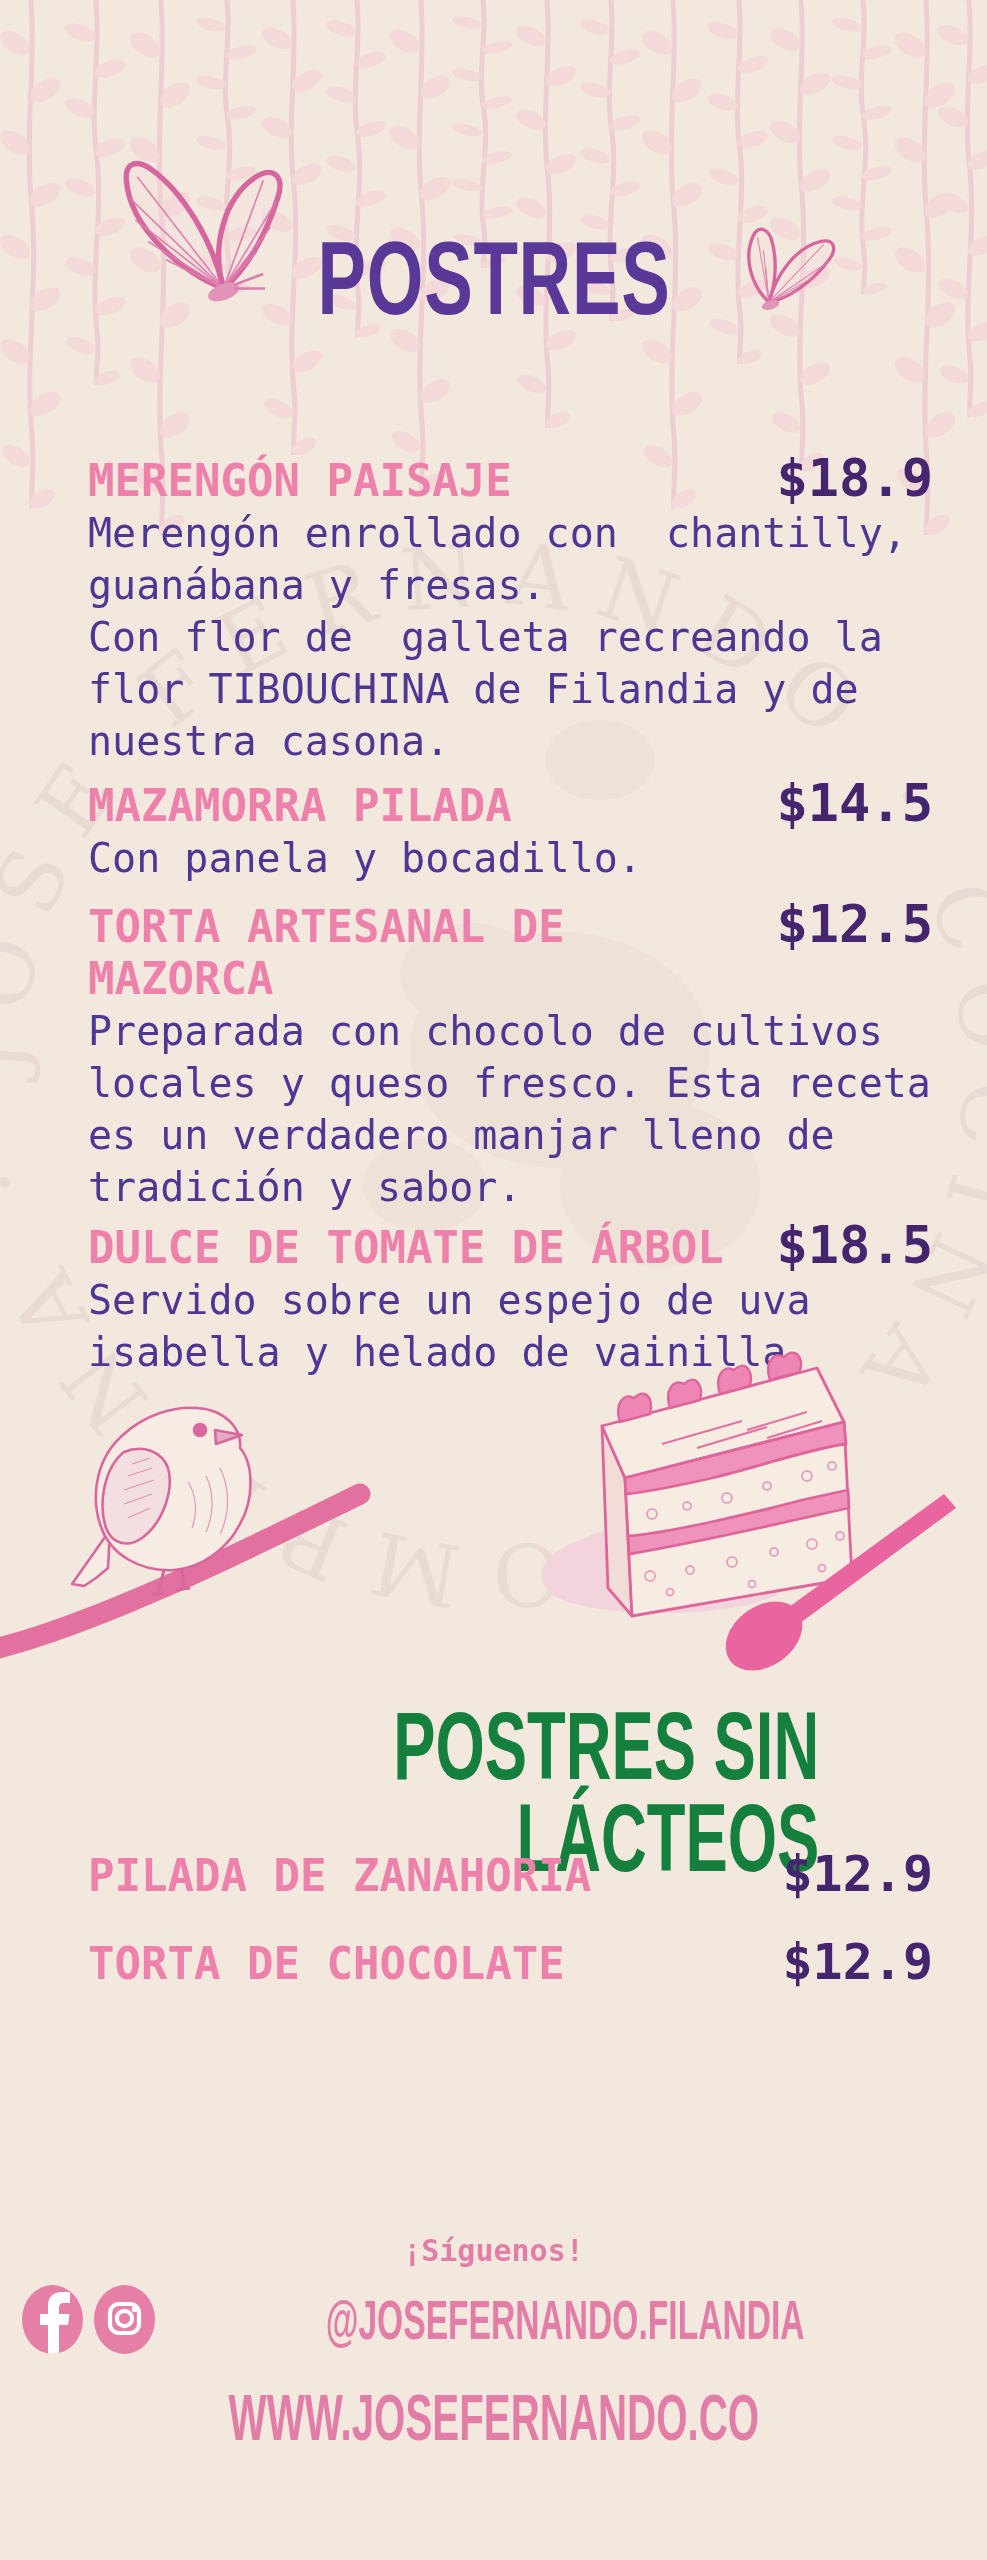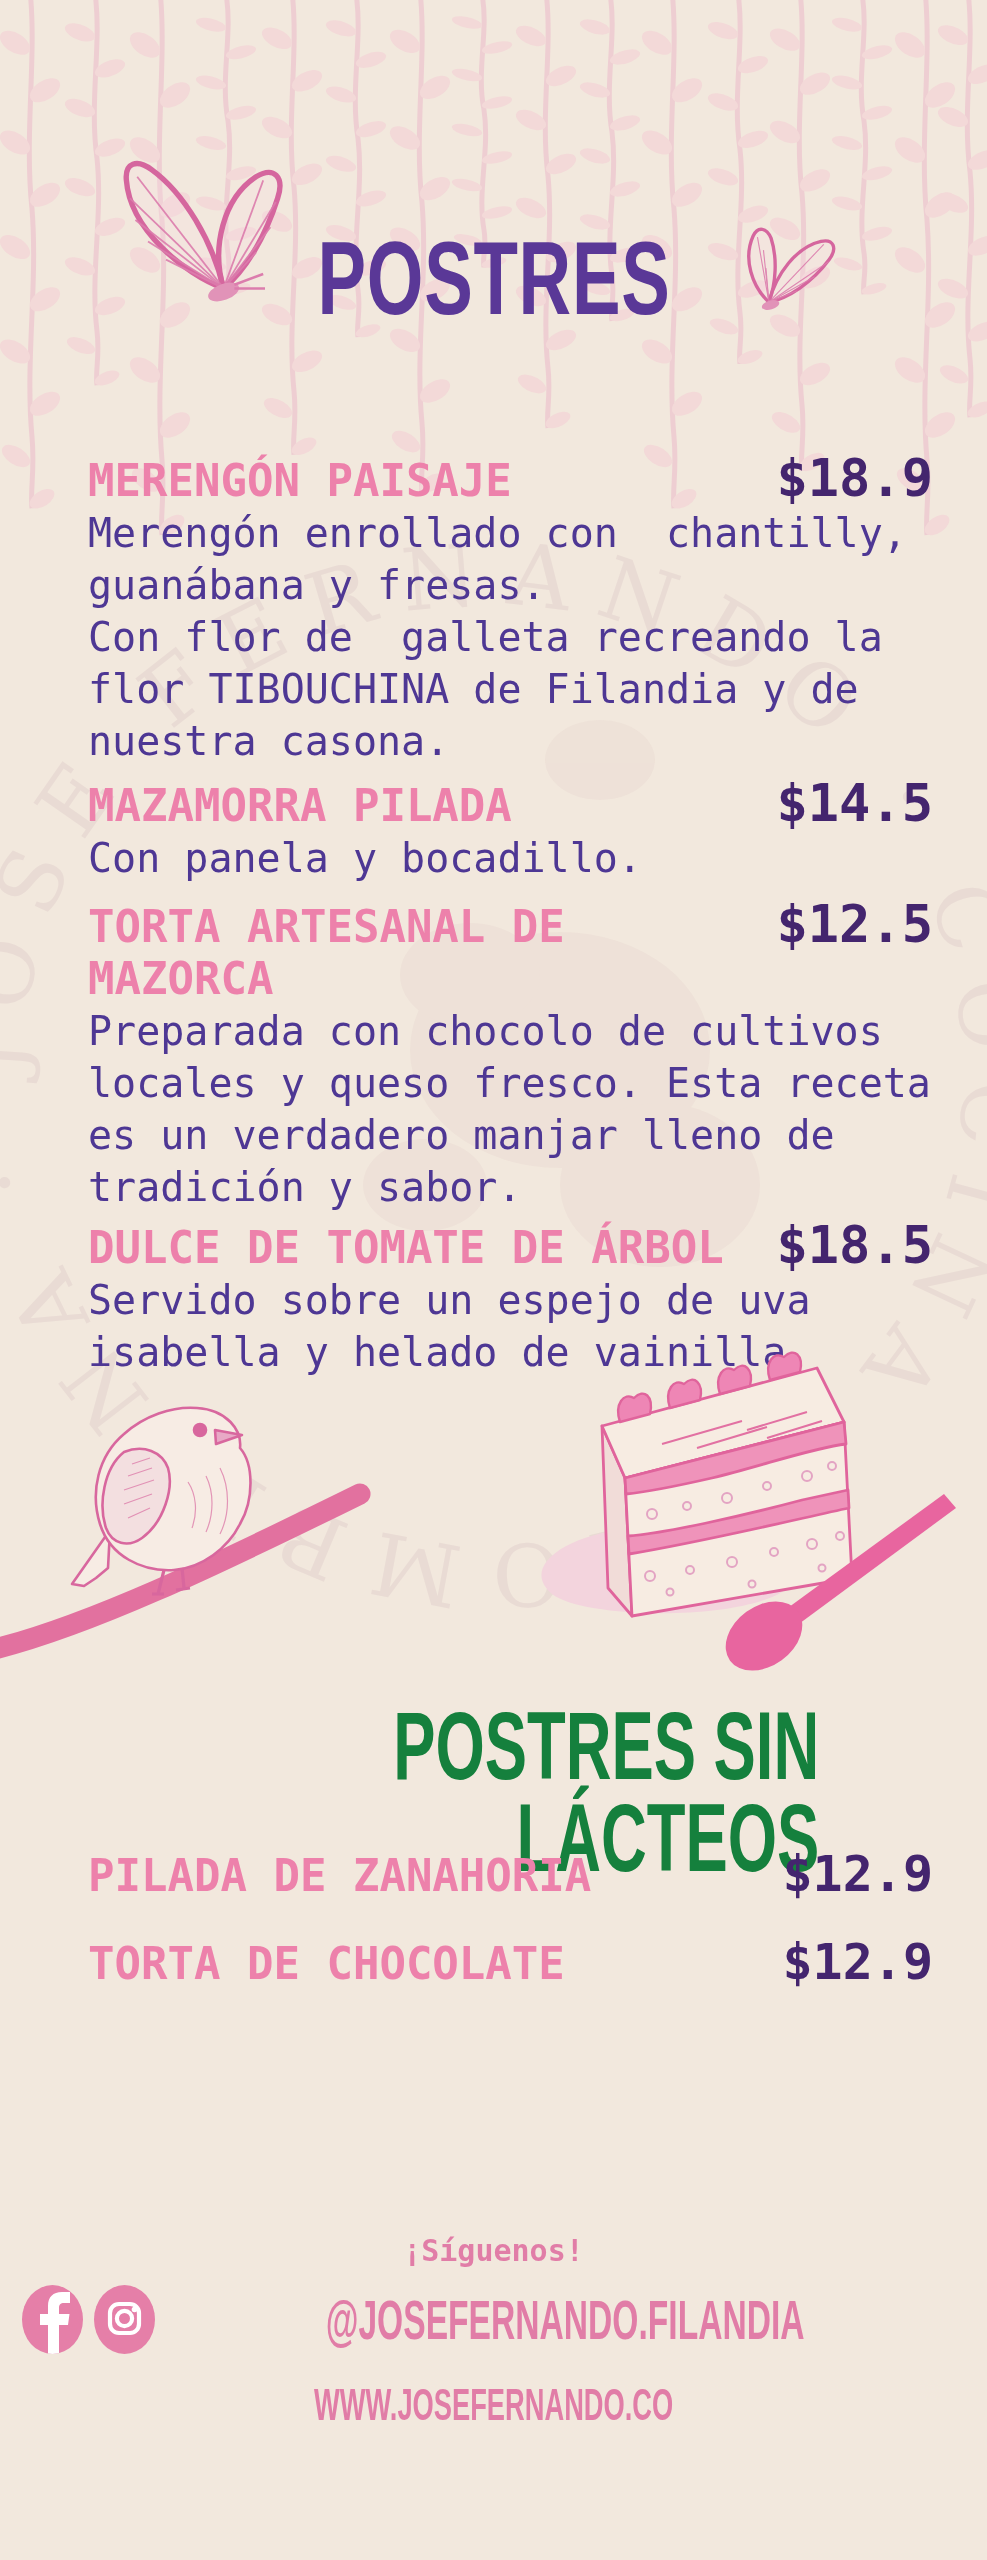--- a/index.html
+++ b/index.html
@@ -29,21 +29,21 @@
 
   .dairy{position:absolute;left:88px;top:1848px;width:845px;}
   .dairy .item-row{margin-bottom:34px;}
   .dairy .item-price{font-size:50px;}
 
   .footer{position:absolute;left:0;right:0;top:2234px;text-align:center;}
   .follow{font-size:30px;line-height:34px;color:#e17da7;font-weight:700;margin:0 0 16px 0;}
   .social-row{display:flex;justify-content:center;align-items:center;gap:11px;height:70px;}
   .handle{font-family:"Liberation Sans",sans-serif;font-weight:700;font-size:56px;color:#e17da7;
     display:inline-block;transform:scaleX(.60);transform-origin:center;letter-spacing:0;}
-  .website{margin-top:26px;font-family:"Liberation Sans",sans-serif;font-weight:700;font-size:44px;
+  .website{margin-top:26px;font-family:"Liberation Sans",sans-serif;font-weight:700;font-size:65px;
     color:#e17da7;}
   .website span{display:inline-block;transform:scaleX(.62);transform-origin:center;}
 </style>
 </head>
 <body>
 
 <div class="sheet">
 
   <svg class="decor-layer" width="987" height="2560" viewBox="0 0 987 2560">
     <defs>

